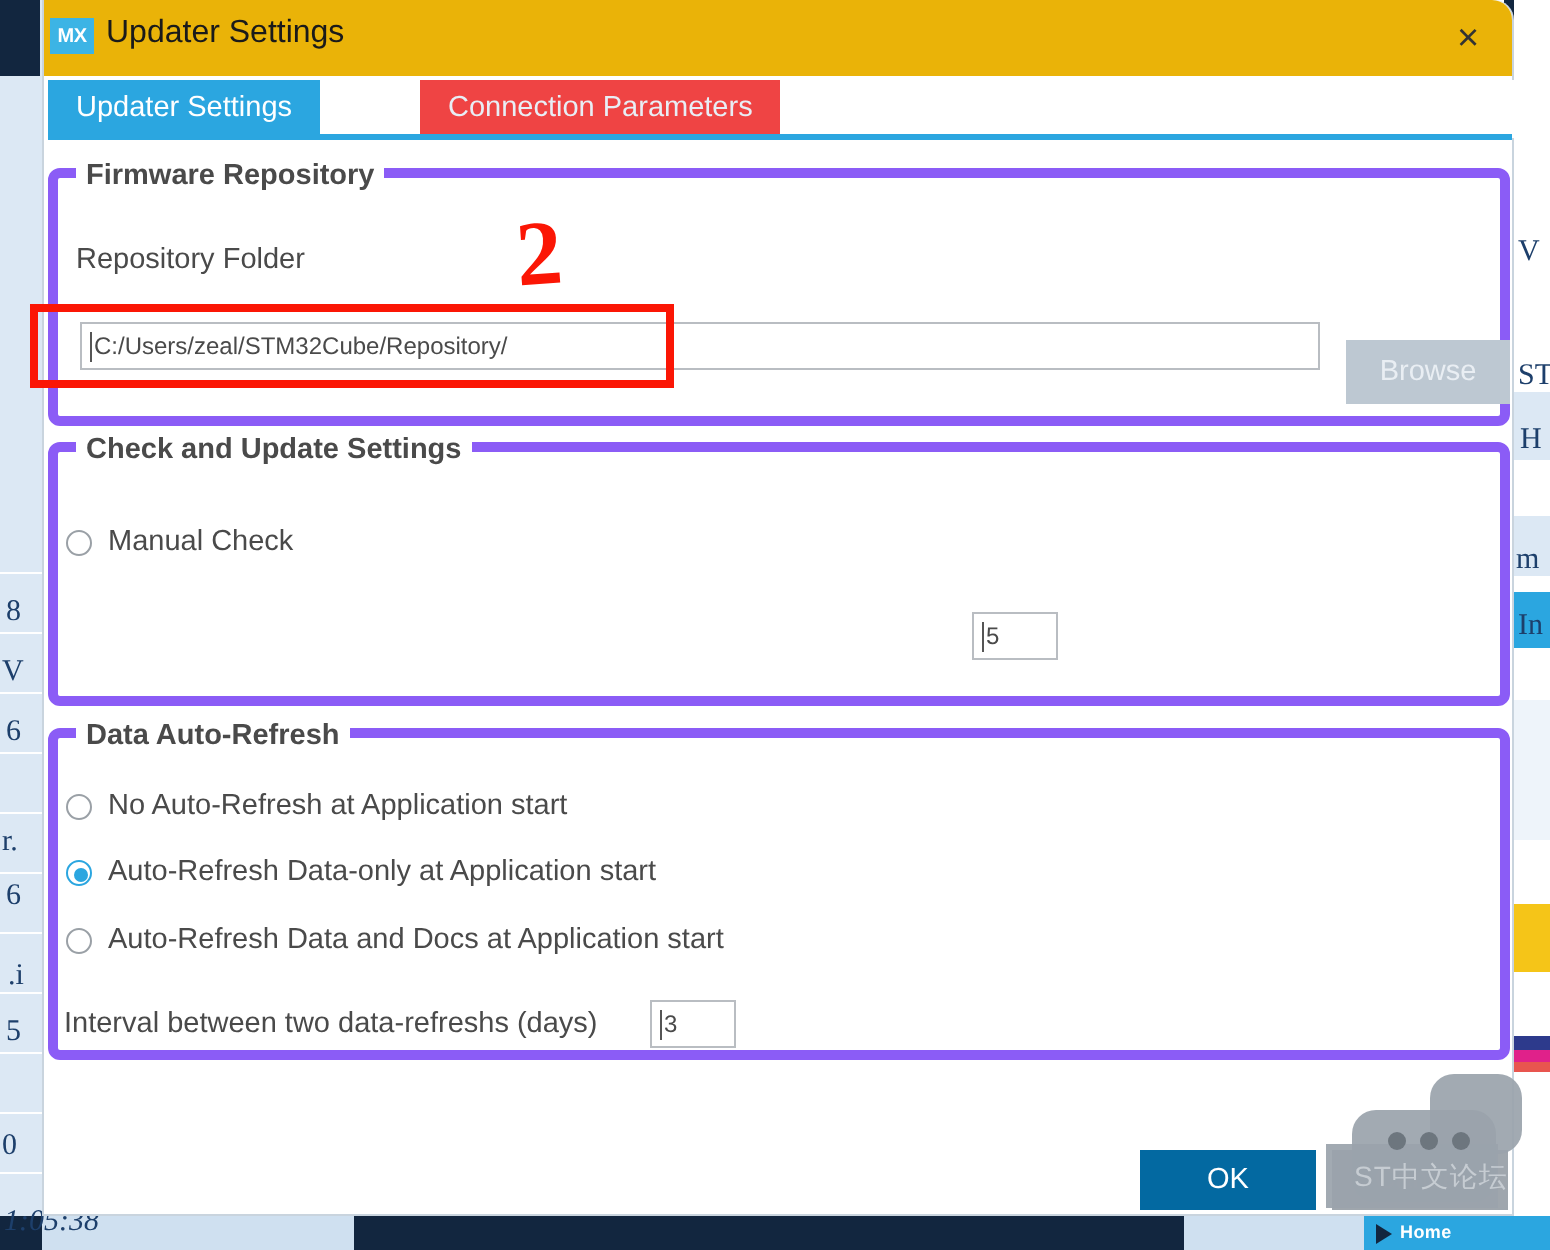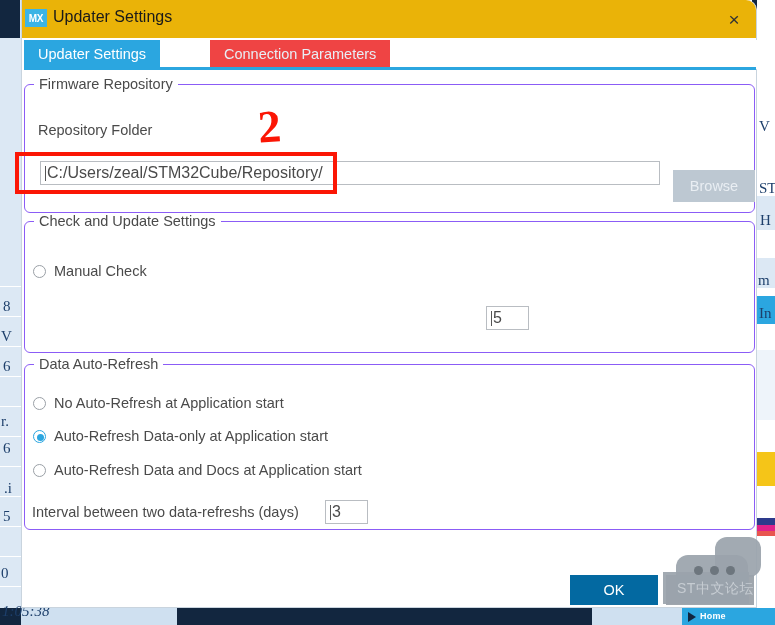--- a/index.html
+++ b/index.html
@@ -139,23 +139,24 @@
   .tab.active { background: #2ba6e0; color: #ffffff; left: 2px; }
   .tab.inactive { background: #ef4444; color: #e8eef5; left: 163px; margin-left: 25px; }
   .tab-underline {
     position: absolute; left: 2px; top: 27px;
     width: 732px; height: 3px; background: #2ba6e0;
   }
 
   
   .group {
     position: absolute;
-    border: 1px solid #8b5cf6;
+    border: 5px solid #8b5cf6;
     border-radius: 6px;
     background: #ffffff;
+    font-weight: bold;
   }
   .group > .glabel {
     position: absolute; top: -9px; left: 9px;
     background: #ffffff;
     padding: 0 5px;
     font-size: 14.5px;
     color: #4a4a4a;
   }
 
   .static-label {
@@ -163,21 +164,21 @@
     font-size: 14.5px;
     color: #4a4a4a;
     white-space: nowrap;
   }
 
   
   .txt {
     position: absolute;
     background: #ffffff;
     border: 1px solid #b9bdc2;
-    font-size: 16px;
+    font-size: 12px;
     color: #4a4a4a;
     padding: 0 4px;
     display: flex; align-items: center;
     font-family: "Liberation Sans", sans-serif;
   }
   .txt .caret {
     display: inline-block; width: 1px; height: 15px;
     background: #555; margin-right: 1px;
   }
 

